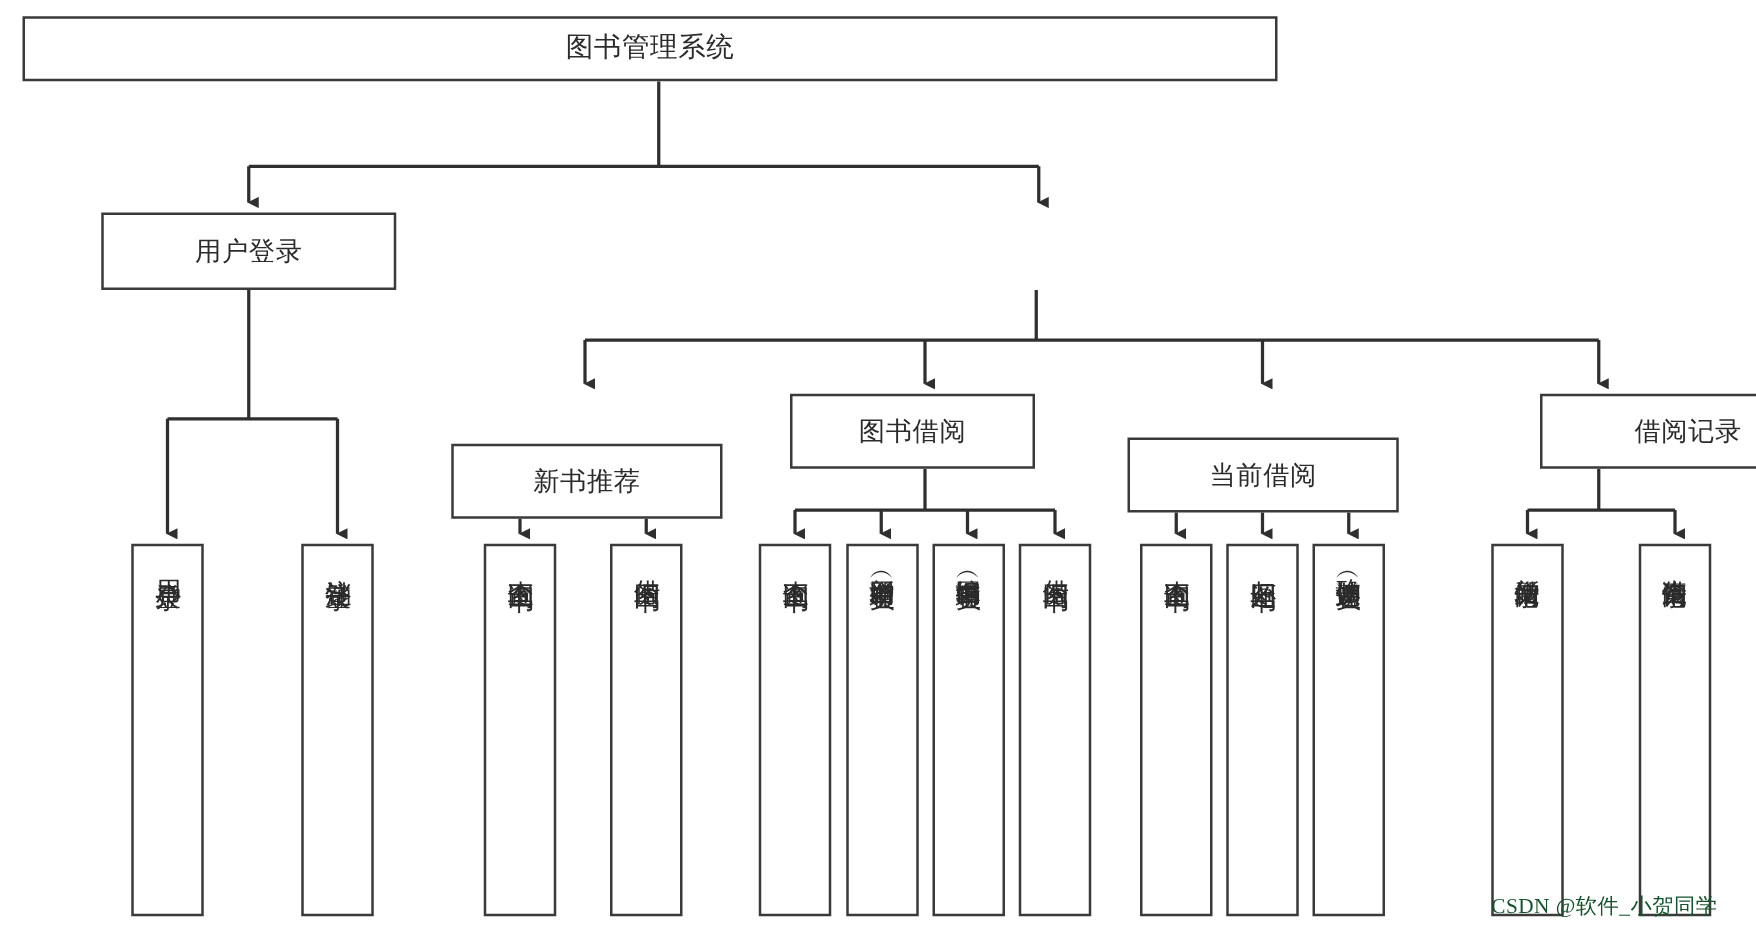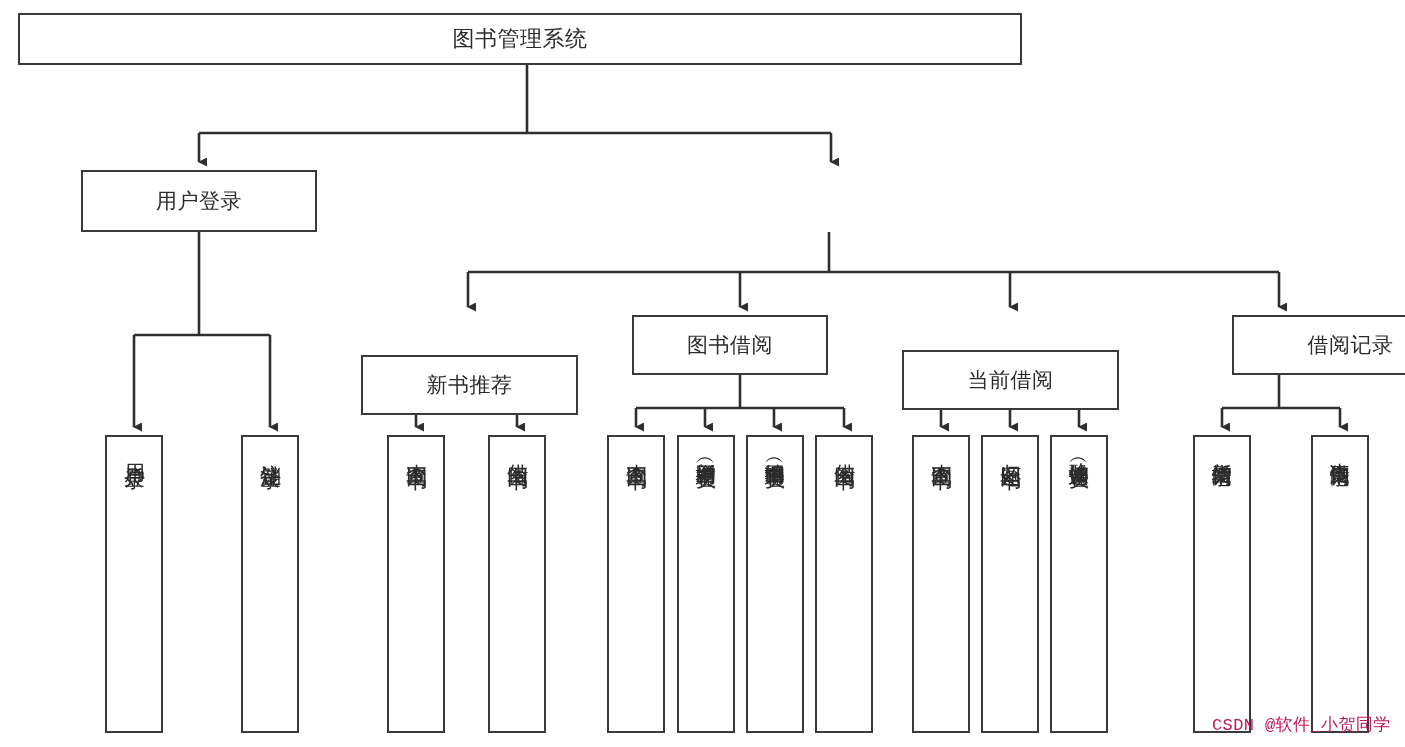--- a/index.html
+++ b/index.html
@@ -63,26 +63,25 @@
     font-size: 21px;
     line-height: 1.12;
     letter-spacing: 2px;
   }
   .node.vertical.tall-text .node-label {
     font-size: 20px;
     letter-spacing: 1px;
   }
   .watermark {
     position: absolute;
-    color: #be185d;
+    color: #14532d;
     font-size: 17px;
     white-space: nowrap;
     letter-spacing: 0.4px;
-    font-family: Liberation Mono, monospace;
-    padding-left: 19px;
+    font-family: Liberation Serif, serif;
   }
 </style>
 </head>
 <body>
 
 <div id="diagram-root">
 
   <svg class="connector-layer" viewBox="0 0 1405 747" xmlns="http://www.w3.org/2000/svg">
     <defs>
       <marker id="arrowhead" markerWidth="9" markerHeight="9" refX="4.5" refY="8" orient="auto" markerUnits="userSpaceOnUse">

